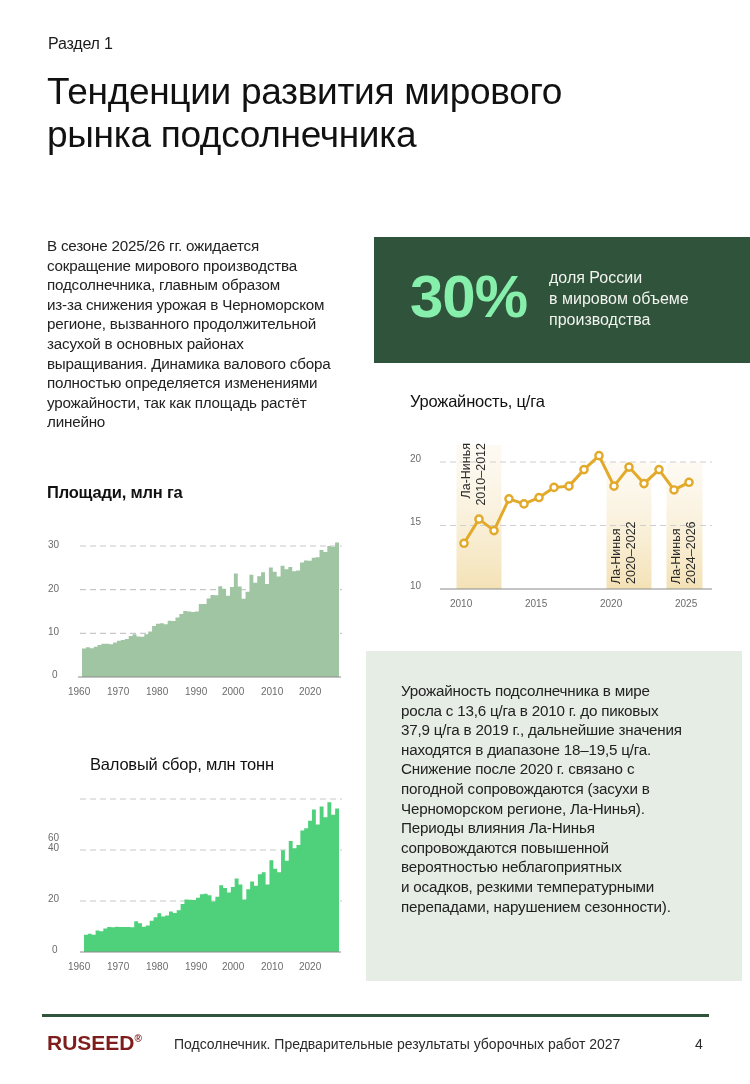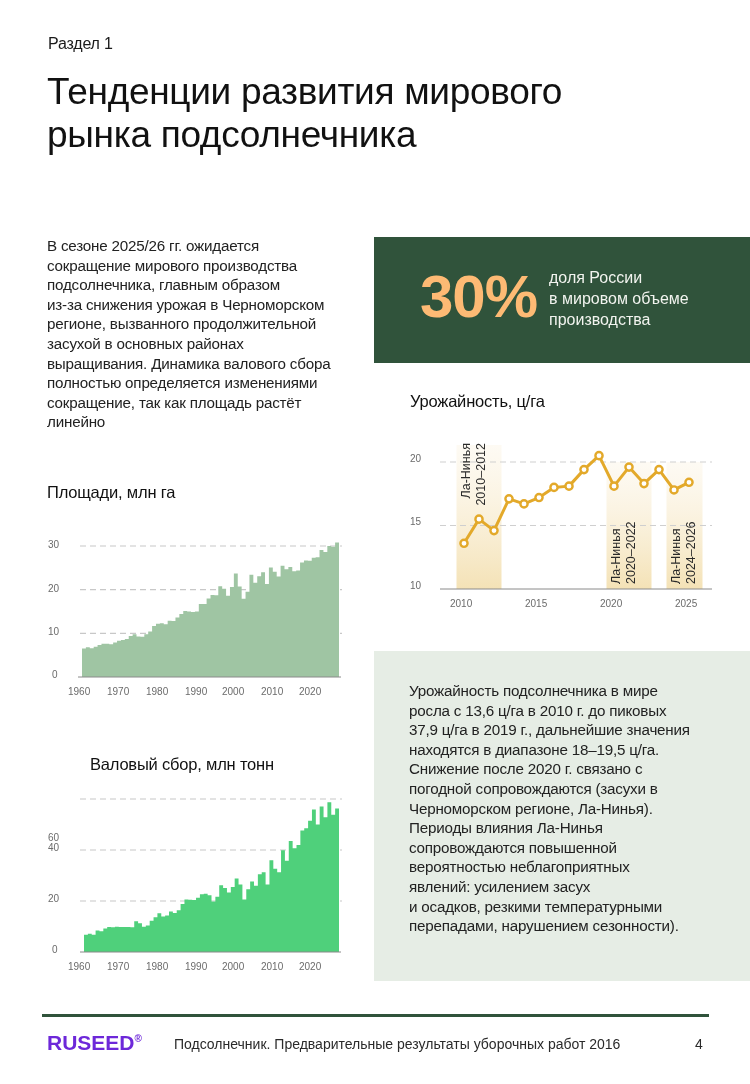--- a/index.html
+++ b/index.html
@@ -2,29 +2,29 @@
 <html><head>
 <meta charset="utf-8">
 <style>
   * { margin:0; padding:0; box-sizing:border-box; }
   body { width:750px; height:1084px; background:#ffffff; position:relative; overflow:hidden;
          font-family:"Liberation Sans", "DejaVu Sans", sans-serif; color:#1a1a1a; }
   .section-label { position:absolute; left:48px; top:35px; font-size:16px; color:#1a1a1a; letter-spacing:-0.2px; }
   .page-title { position:absolute; left:47px; top:70px; width:640px; font-size:37px; line-height:43px; font-weight:400; color:#111; letter-spacing:-0.3px; }
   .intro { position:absolute; left:47px; top:236px; width:310px; font-size:15.2px; line-height:19.6px; color:#222; letter-spacing:-0.2px; }
   .stat-box { position:absolute; left:374px; top:237px; width:376px; height:126px; background:#30533b; }
-  .stat-value { position:absolute; left:46px; top:24px; font-size:60px; line-height:72px; font-weight:700; color:#fdba74; letter-spacing:-1px; }
+  .stat-value { position:absolute; left:36px; top:24px; font-size:60px; line-height:72px; font-weight:700; color:#86efac; letter-spacing:-1px; }
   .stat-caption { position:absolute; left:175px; top:30px; width:190px; font-size:16px; line-height:21px; color:#f2f4ef; }
   .chart-title { position:absolute; font-size:16.5px; color:#111; letter-spacing:-0.2px; }
   .axis-label { position:absolute; font-size:10px; color:#6b6b6b; }
   svg { position:absolute; overflow:visible; }
-  .yield-note { position:absolute; left:374px; top:651px; width:376px; height:330px; background:#e6ede5; }
+  .yield-note { position:absolute; left:366px; top:651px; width:376px; height:330px; background:#e6ede5; }
   .yield-note-text { position:absolute; left:35px; top:30px; width:330px; font-size:15.2px; line-height:19.6px; color:#222; letter-spacing:-0.2px; }
   .footer-rule { position:absolute; left:42px; top:1014px; width:667px; height:3px; background:#30533b; }
-  .footer-logo { position:absolute; left:47px; top:1031px; font-size:21px; font-weight:900; color:#6d28d9; letter-spacing:0px; }
+  .footer-logo { position:absolute; left:47px; top:1031px; font-size:21px; font-weight:900; color:#7f1d1d; letter-spacing:0px; }
   .footer-logo sup { font-size:10px; vertical-align:super; }
   .footer-text { position:absolute; left:174px; top:1036px; font-size:14px; color:#2a2a2a; }
   .footer-page { position:absolute; left:695px; top:1036px; font-size:14px; color:#2a2a2a; }
 </style>
 </head>
 <body>
 
 <div class="section-label">Раздел 1</div>
 <div class="page-title">
   <div>Тенденции развития мирового</div>
@@ -33,21 +33,21 @@
 
 <div class="intro">
   <div>В сезоне 2025/26 гг. ожидается</div>
   <div>сокращение мирового производства</div>
   <div>подсолнечника, главным образом</div>
   <div>из-за снижения урожая в Черноморском</div>
   <div>регионе, вызванного продолжительной</div>
   <div>засухой в основных районах</div>
   <div>выращивания. Динамика валового сбора</div>
   <div>полностью определяется изменениями</div>
-  <div>сокращение, так как площадь растёт</div>
+  <div>урожайности, так как площадь растёт</div>
   <div>линейно</div>
 </div>
 
 <div class="stat-box">
   <div class="stat-value">30%</div>
   <div class="stat-caption">
     <div>доля России</div>
     <div>в мировом объеме</div>
     <div>производства</div>
   </div>
@@ -91,21 +91,21 @@
     </svg>
   <div class="axis-label" style="left:410px; top:453px;">20</div>
   <div class="axis-label" style="left:410px; top:516px;">15</div>
   <div class="axis-label" style="left:410px; top:580px;">10</div>
   <div class="axis-label" style="left:450px; top:598px;">2010</div>
   <div class="axis-label" style="left:525px; top:598px;">2015</div>
   <div class="axis-label" style="left:600px; top:598px;">2020</div>
   <div class="axis-label" style="left:675px; top:598px;text-align:center;">2025</div>
 </div>
 
-<div class="chart-title" style="left:47px; top:483px;">Площади, млн га</div>
+<div class="chart-title" style="left:47px; top:483px;font-weight:bold;">Площади, млн га</div>
 <div>
   <svg id="area-svg" style="left:0; top:0;" width="750" height="1084">
       <line x1="80" x2="342" y1="633.3333333333334" y2="633.3333333333334" stroke="#c8c8c8" stroke-width="1.2" stroke-dasharray="6,4"></line>
       <line x1="80" x2="342" y1="589.6666666666666" y2="589.6666666666666" stroke="#c8c8c8" stroke-width="1.2" stroke-dasharray="6,4"></line>
       <line x1="80" x2="342" y1="546" y2="546" stroke="#c8c8c8" stroke-width="1.2" stroke-dasharray="6,4"></line>
       <path d="M82,677 L82,648.6166666666667 L85.89393939393939,648.6166666666667 L85.89393939393939,647.3066666666666 L89.78787878787878,647.3066666666666 L89.78787878787878,648.18 L93.68181818181819,648.18 L93.68181818181819,646.87 L97.57575757575758,646.87 L97.57575757575758,645.1233333333333 L101.46969696969697,645.1233333333333 L101.46969696969697,643.8133333333334 L105.36363636363636,643.8133333333334 L105.36363636363636,643.8133333333334 L109.25757575757575,643.8133333333334 L109.25757575757575,644.25 L113.15151515151516,644.25 L113.15151515151516,642.5033333333333 L117.04545454545455,642.5033333333333 L117.04545454545455,640.7566666666667 L120.93939393939394,640.7566666666667 L120.93939393939394,639.8833333333333 L124.83333333333334,639.8833333333333 L124.83333333333334,639.01 L128.72727272727272,639.01 L128.72727272727272,635.9533333333334 L132.62121212121212,635.9533333333334 L132.62121212121212,634.2066666666667 L136.5151515151515,634.2066666666667 L136.5151515151515,636.39 L140.4090909090909,636.39 L140.4090909090909,636.8266666666667 L144.3030303030303,636.8266666666667 L144.3030303030303,634.2066666666667 L148.1969696969697,634.2066666666667 L148.1969696969697,631.5866666666667 L152.0909090909091,631.5866666666667 L152.0909090909091,625.91 L155.9848484848485,625.91 L155.9848484848485,623.7266666666667 L159.87878787878788,623.7266666666667 L159.87878787878788,623.29 L163.77272727272728,623.29 L163.77272727272728,624.1633333333333 L167.66666666666669,624.1633333333333 L167.66666666666669,620.67 L171.56060606060606,620.67 L171.56060606060606,621.1066666666667 L175.45454545454544,621.1066666666667 L175.45454545454544,617.6133333333333 L179.34848484848484,617.6133333333333 L179.34848484848484,614.12 L183.24242424242425,614.12 L183.24242424242425,611.0633333333333 L187.13636363636363,611.0633333333333 L187.13636363636363,611.5 L191.03030303030303,611.5 L191.03030303030303,611.9366666666667 L194.92424242424244,611.9366666666667 L194.92424242424244,611.5 L198.8181818181818,611.5 L198.8181818181818,604.0766666666667 L202.71212121212122,604.0766666666667 L202.71212121212122,604.0766666666667 L206.60606060606062,604.0766666666667 L206.60606060606062,598.4 L210.5,598.4 L210.5,594.9066666666666 L214.3939393939394,594.9066666666666 L214.3939393939394,595.3433333333334 L218.28787878787878,595.3433333333334 L218.28787878787878,586.1733333333333 L222.1818181818182,586.1733333333333 L222.1818181818182,588.7933333333333 L226.0757575757576,588.7933333333333 L226.0757575757576,595.78 L229.96969696969697,595.78 L229.96969696969697,587.0466666666666 L233.86363636363637,587.0466666666666 L233.86363636363637,573.51 L237.75757575757575,573.51 L237.75757575757575,586.61 L241.65151515151516,586.61 L241.65151515151516,598.8366666666667 L245.54545454545456,598.8366666666667 L245.54545454545456,591.85 L249.43939393939394,591.85 L249.43939393939394,574.82 L253.33333333333334,574.82 L253.33333333333334,582.68 L257.22727272727275,582.68 L257.22727272727275,576.13 L261.1212121212121,576.13 L261.1212121212121,572.2 L265.0151515151515,572.2 L265.0151515151515,583.99 L268.9090909090909,583.99 L268.9090909090909,567.3966666666666 L272.8030303030303,567.3966666666666 L272.8030303030303,571.7633333333333 L276.6969696969697,571.7633333333333 L276.6969696969697,576.5666666666666 L280.5909090909091,576.5666666666666 L280.5909090909091,565.65 L284.4848484848485,565.65 L284.4848484848485,569.1433333333333 L288.3787878787879,569.1433333333333 L288.3787878787879,566.96 L292.27272727272725,566.96 L292.27272727272725,571.3266666666667 L296.1666666666667,571.3266666666667 L296.1666666666667,570.4533333333334 L300.06060606060606,570.4533333333334 L300.06060606060606,562.5933333333334 L303.9545454545455,562.5933333333334 L303.9545454545455,560.41 L307.8484848484849,560.41 L307.8484848484849,560.8466666666667 L311.74242424242425,560.8466666666667 L311.74242424242425,557.79 L315.6363636363636,557.79 L315.6363636363636,557.3533333333334 L319.530303030303,557.3533333333334 L319.530303030303,549.93 L323.42424242424244,549.93 L323.42424242424244,552.1133333333333 L327.3181818181818,552.1133333333333 L327.3181818181818,546 L331.21212121212125,546 L331.21212121212125,546.8733333333333 L335.1060606060606,546.8733333333333 L335.1060606060606,542.5066666666667 L339,542.5066666666667 L339,677 Z" fill="#9fc5a3"></path>
       <line x1="78" x2="341" y1="677" y2="677" stroke="#8a8a8a" stroke-width="1"></line>
     </svg>
   <div class="axis-label" style="left:48px; top:539px;">30</div>
   <div class="axis-label" style="left:48px; top:583px;">20</div>
@@ -147,22 +147,21 @@
     <div>Урожайность подсолнечника в мире</div>
     <div>росла с 13,6 ц/га в 2010 г. до пиковых</div>
     <div>37,9 ц/га в 2019 г., дальнейшие значения</div>
     <div>находятся в диапазоне 18–19,5 ц/га.</div>
     <div>Снижение после 2020 г. связано с</div>
     <div>погодной сопровождаются (засухи в</div>
     <div>Черноморском регионе, Ла-Нинья).</div>
     <div>Периоды влияния Ла-Нинья</div>
     <div>сопровождаются повышенной</div>
     <div>вероятностью неблагоприятных</div>
-    <div>явлений: усилением засух</div>
     <div>и осадков, резкими температурными</div>
     <div>перепадами, нарушением сезонности).</div>
   </div>
 </div>
 
 <div class="footer-rule"></div>
 <div class="footer-logo"><span>RUSEED</span><sup>®</sup></div>
-<div class="footer-text">Подсолнечник. Предварительные результаты уборочных работ 2016</div>
+<div class="footer-text">Подсолнечник. Предварительные результаты уборочных работ 2027</div>
 <div class="footer-page">4</div>
 
 </body></html>

